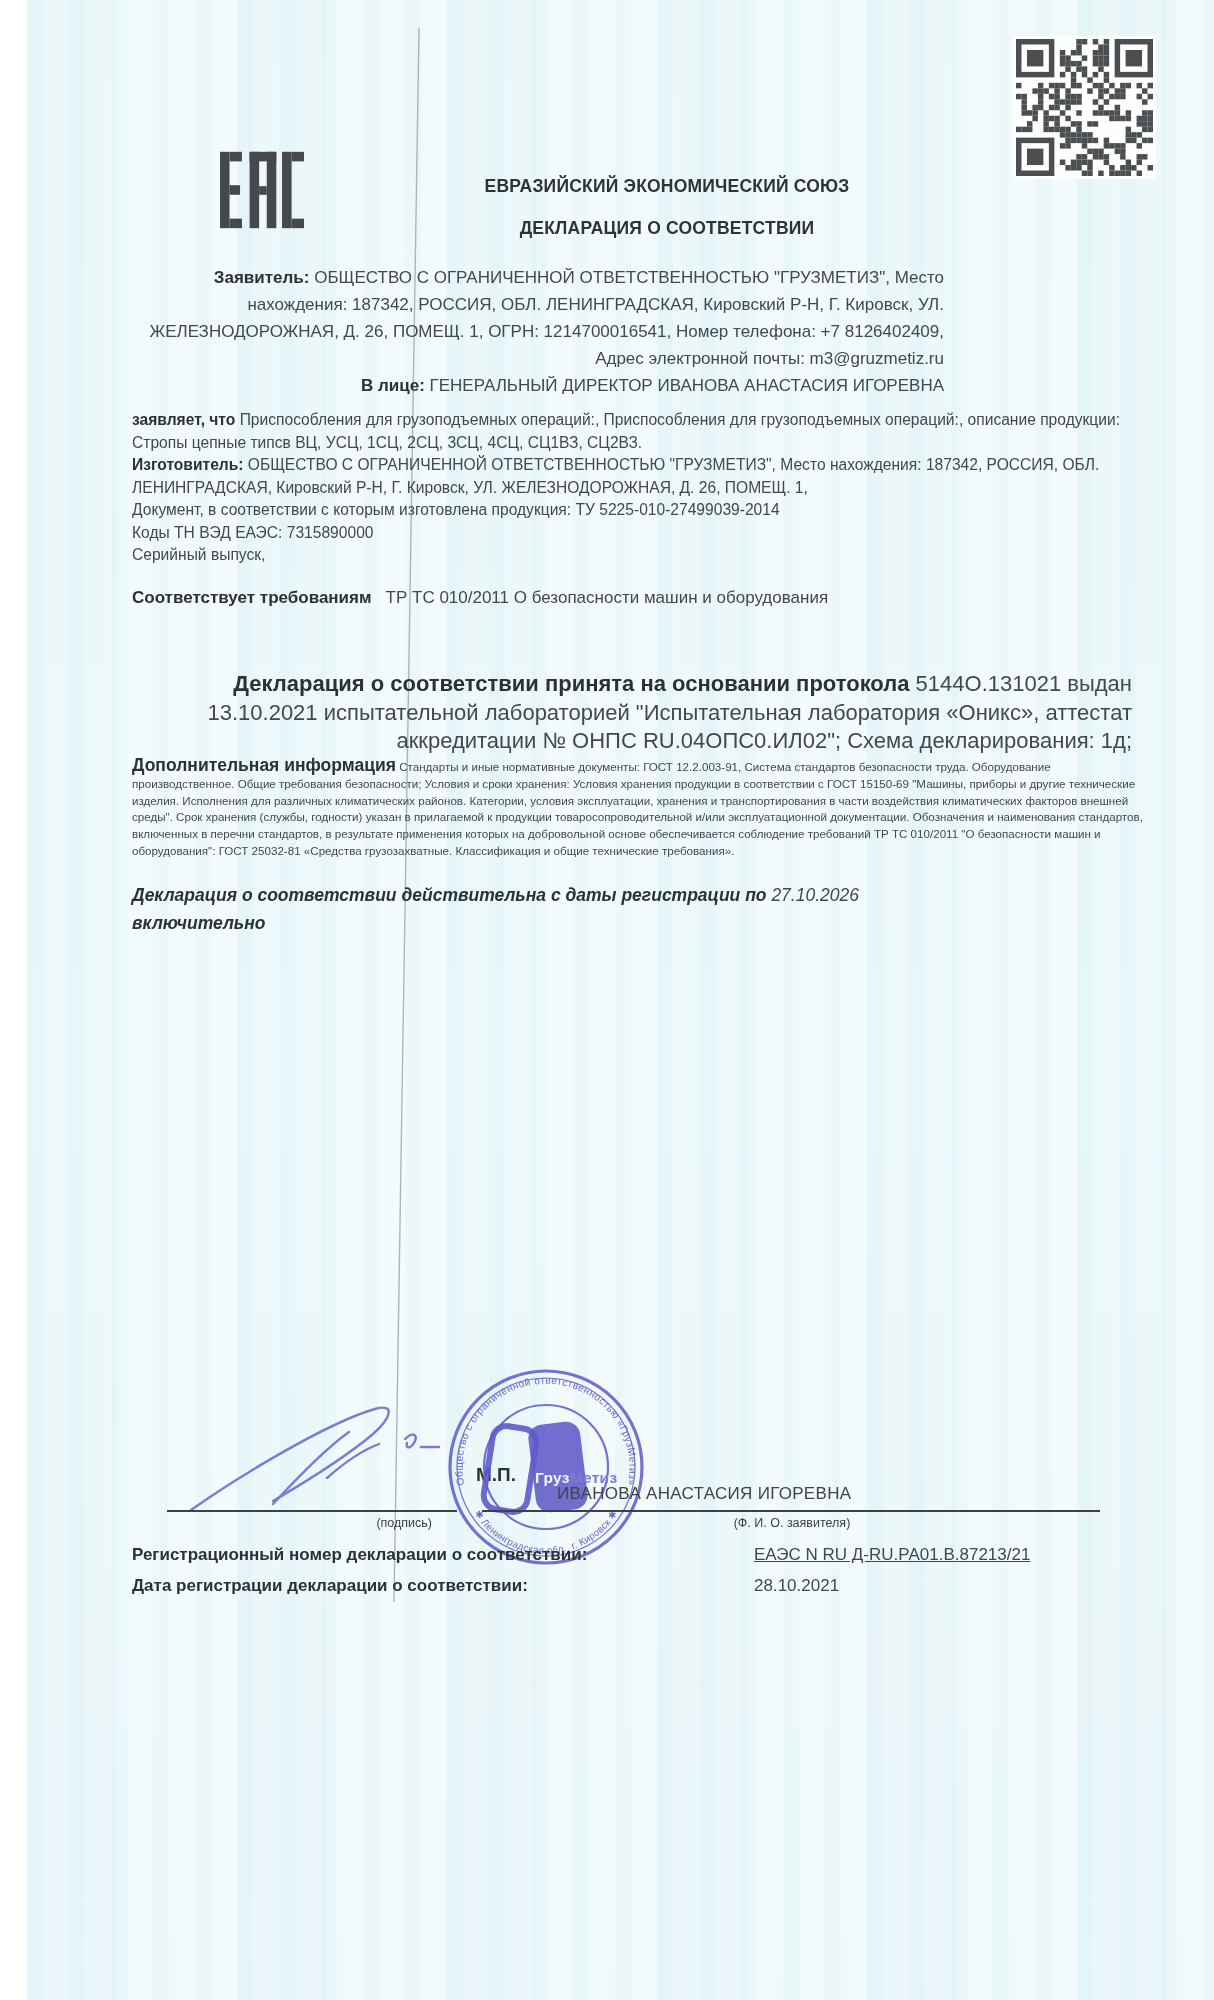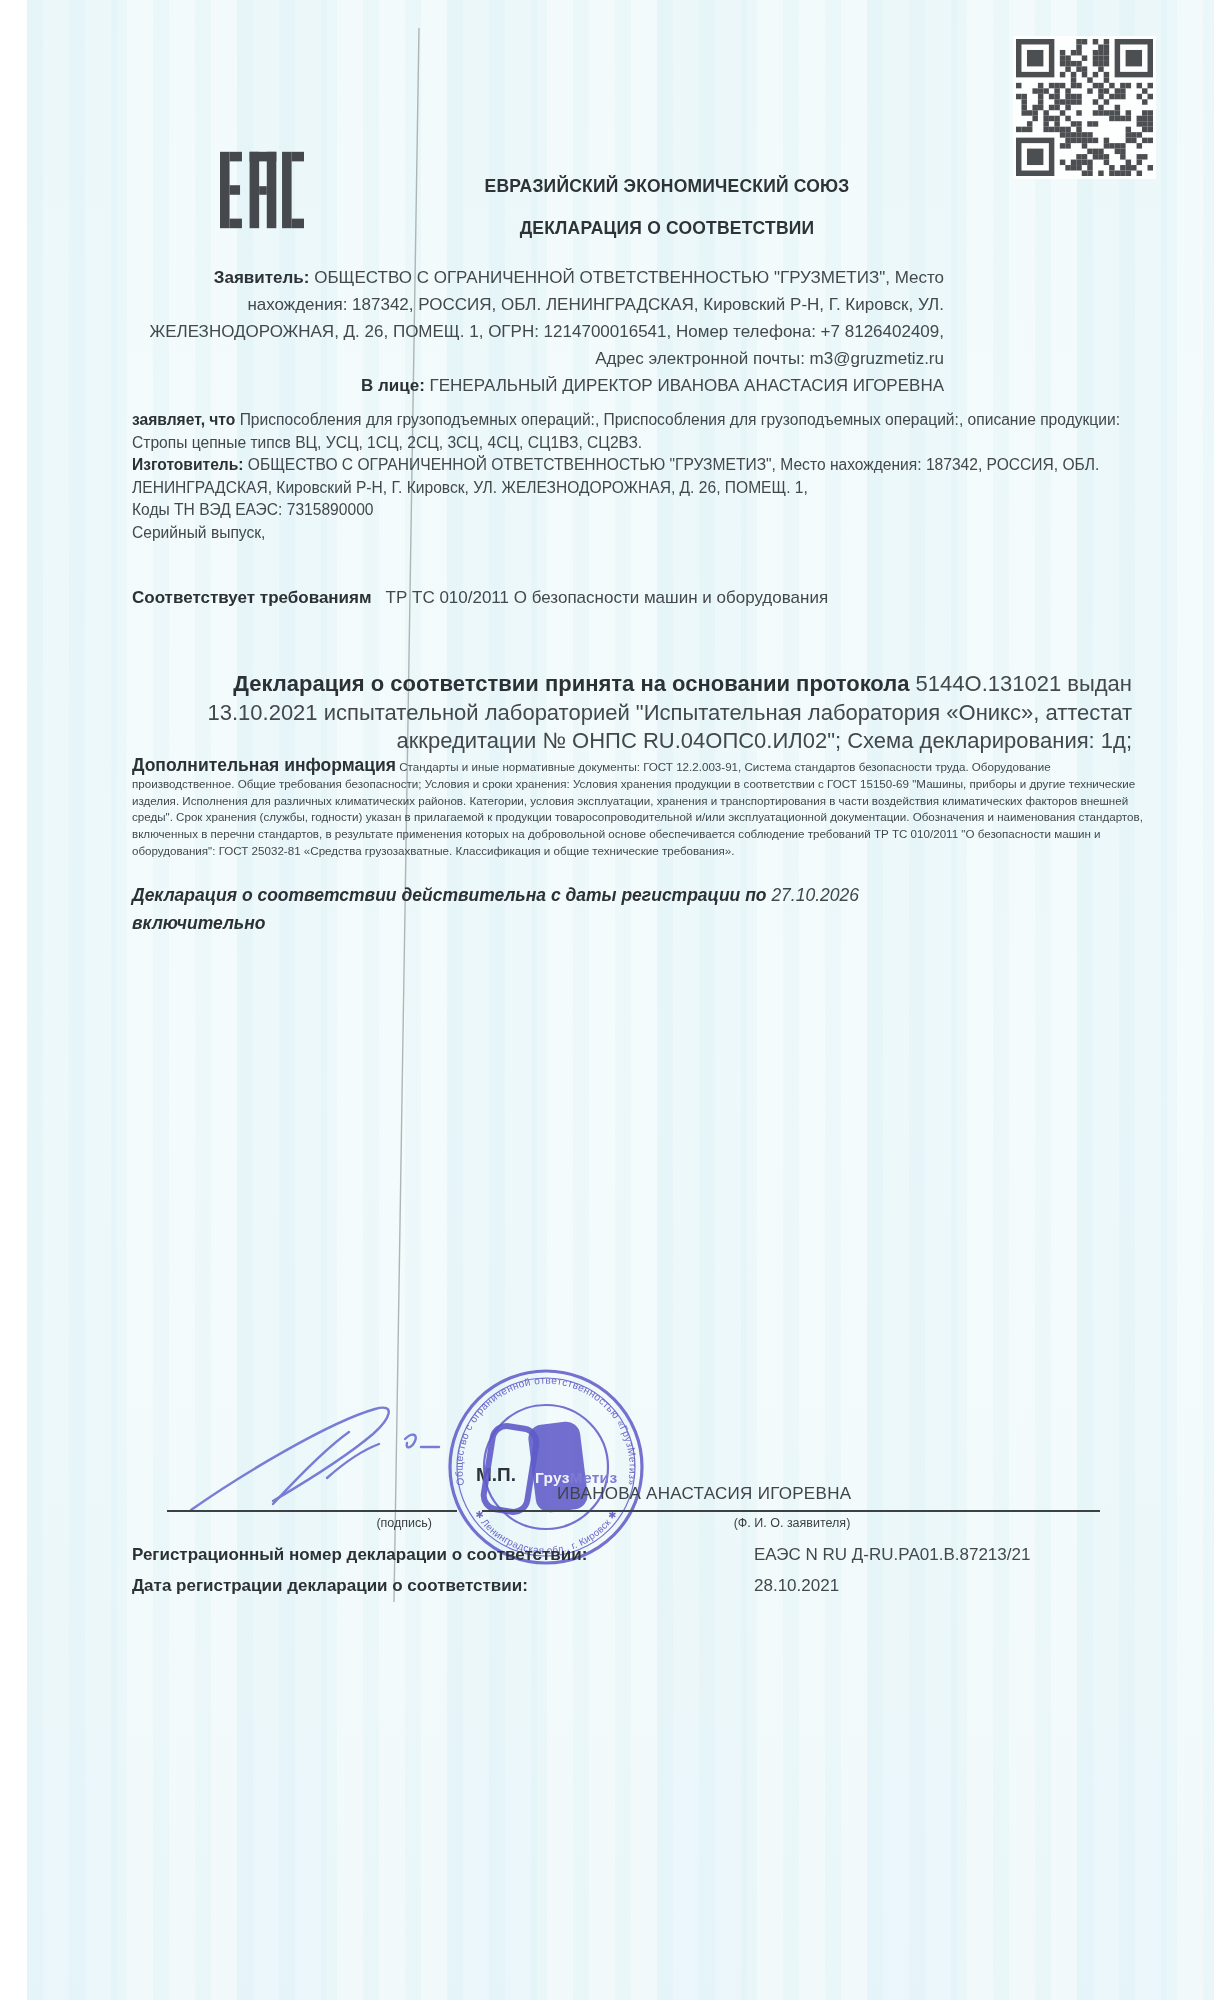--- a/index.html
+++ b/index.html
@@ -289,20 +289,21 @@
   <div class="abs t-title" style="left:170px;top:218px;width:940px;">ДЕКЛАРАЦИЯ О СООТВЕТСТВИИ</div>
 
   <div class="abs blk applicant" style="left:105px;top:264px;width:812px;text-align:right;">
     <p><b>Заявитель:</b><span> ОБЩЕСТВО С ОГРАНИЧЕННОЙ ОТВЕТСТВЕННОСТЬЮ "ГРУЗМЕТИЗ", Место нахождения: 187342, РОССИЯ, ОБЛ. ЛЕНИНГРАДСКАЯ, Кировский Р-Н, Г. Кировск, УЛ. ЖЕЛЕЗНОДОРОЖНАЯ, Д. 26, ПОМЕЩ. 1, ОГРН: 1214700016541, Номер телефона: +7 8126402409, Адрес электронной почты: m3@gruzmetiz.ru</span></p>
     <p><b>В лице:</b><span> ГЕНЕРАЛЬНЫЙ ДИРЕКТОР ИВАНОВА АНАСТАСИЯ ИГОРЕВНА</span></p>
   </div>
 
   <div class="abs blk declares" style="left:105px;top:409px;width:1000px;">
     <p><b>заявляет, что</b><span>  Приспособления для грузоподъемных операций:, Приспособления для грузоподъемных операций:, описание продукции: Стропы цепные типсв ВЦ, УСЦ, 1СЦ, 2СЦ, 3СЦ, 4СЦ, СЦ1ВЗ, СЦ2ВЗ.</span></p>
     <p><b>Изготовитель:</b><span> ОБЩЕСТВО С ОГРАНИЧЕННОЙ ОТВЕТСТВЕННОСТЬЮ "ГРУЗМЕТИЗ", Место нахождения: 187342, РОССИЯ, ОБЛ. ЛЕНИНГРАДСКАЯ, Кировский Р-Н, Г. Кировск, УЛ. ЖЕЛЕЗНОДОРОЖНАЯ, Д. 26, ПОМЕЩ. 1,</span></p>
+    <p>Документ, в соответствии с которым изготовлена продукция: ТУ 5225-010-27499039-2014</p>
     <p>Коды ТН ВЭД ЕАЭС: 7315890000</p>
     <p>Серийный выпуск,</p>
   </div>
 
   <div class="abs blk compliance" style="left:105px;top:588px;width:1010px;">
     <p><b>Соответствует требованиям</b><span class="val">ТР ТС 010/2011 О безопасности машин и оборудования</span></p>
   </div>
 
   <div class="abs blk basis" style="left:105px;top:670px;width:1000px;">
     <p><b>Декларация о соответствии принята на основании протокола</b><span> 5144О.131021 выдан 13.10.2021 испытательной лабораторией "Испытательная лаборатория «Оникс», аттестат аккредитации № ОНПС RU.04ОПС0.ИЛ02"; Схема декларирования: 1д;</span></p>
@@ -354,17 +355,17 @@
         <tspan fill="#f3f4fb">Груз</tspan><tspan fill="#7d7ad4">Метиз</tspan>
       </text>
     </g>
   </svg>
 
   <div class="abs fio" style="left:530px;top:1484px;">ИВАНОВА АНАСТАСИЯ ИГОРЕВНА</div>
   <div class="abs rule" style="left:455px;top:1510px;width:618px;"></div>
   <div class="abs caption" style="left:560px;top:1516px;width:410px;">(Ф. И. О. заявителя)</div>
 
   <div class="abs reg-label" style="left:105px;top:1545px;">Регистрационный номер декларации о соответствии:</div>
-  <div class="abs reg-value" style="left:727px;top:1545px;">ЕАЭС N RU Д-RU.РА01.В.87213/21</div>
+  <div class="abs reg-value" style="left:727px;top:1545px;text-decoration:underline;">ЕАЭС N RU Д-RU.РА01.В.87213/21</div>
   <div class="abs reg-label" style="left:105px;top:1576px;">Дата регистрации декларации о соответствии:</div>
   <div class="abs reg-value" style="left:727px;top:1576px;">28.10.2021</div>
 
 </div>
 
 </body></html>

